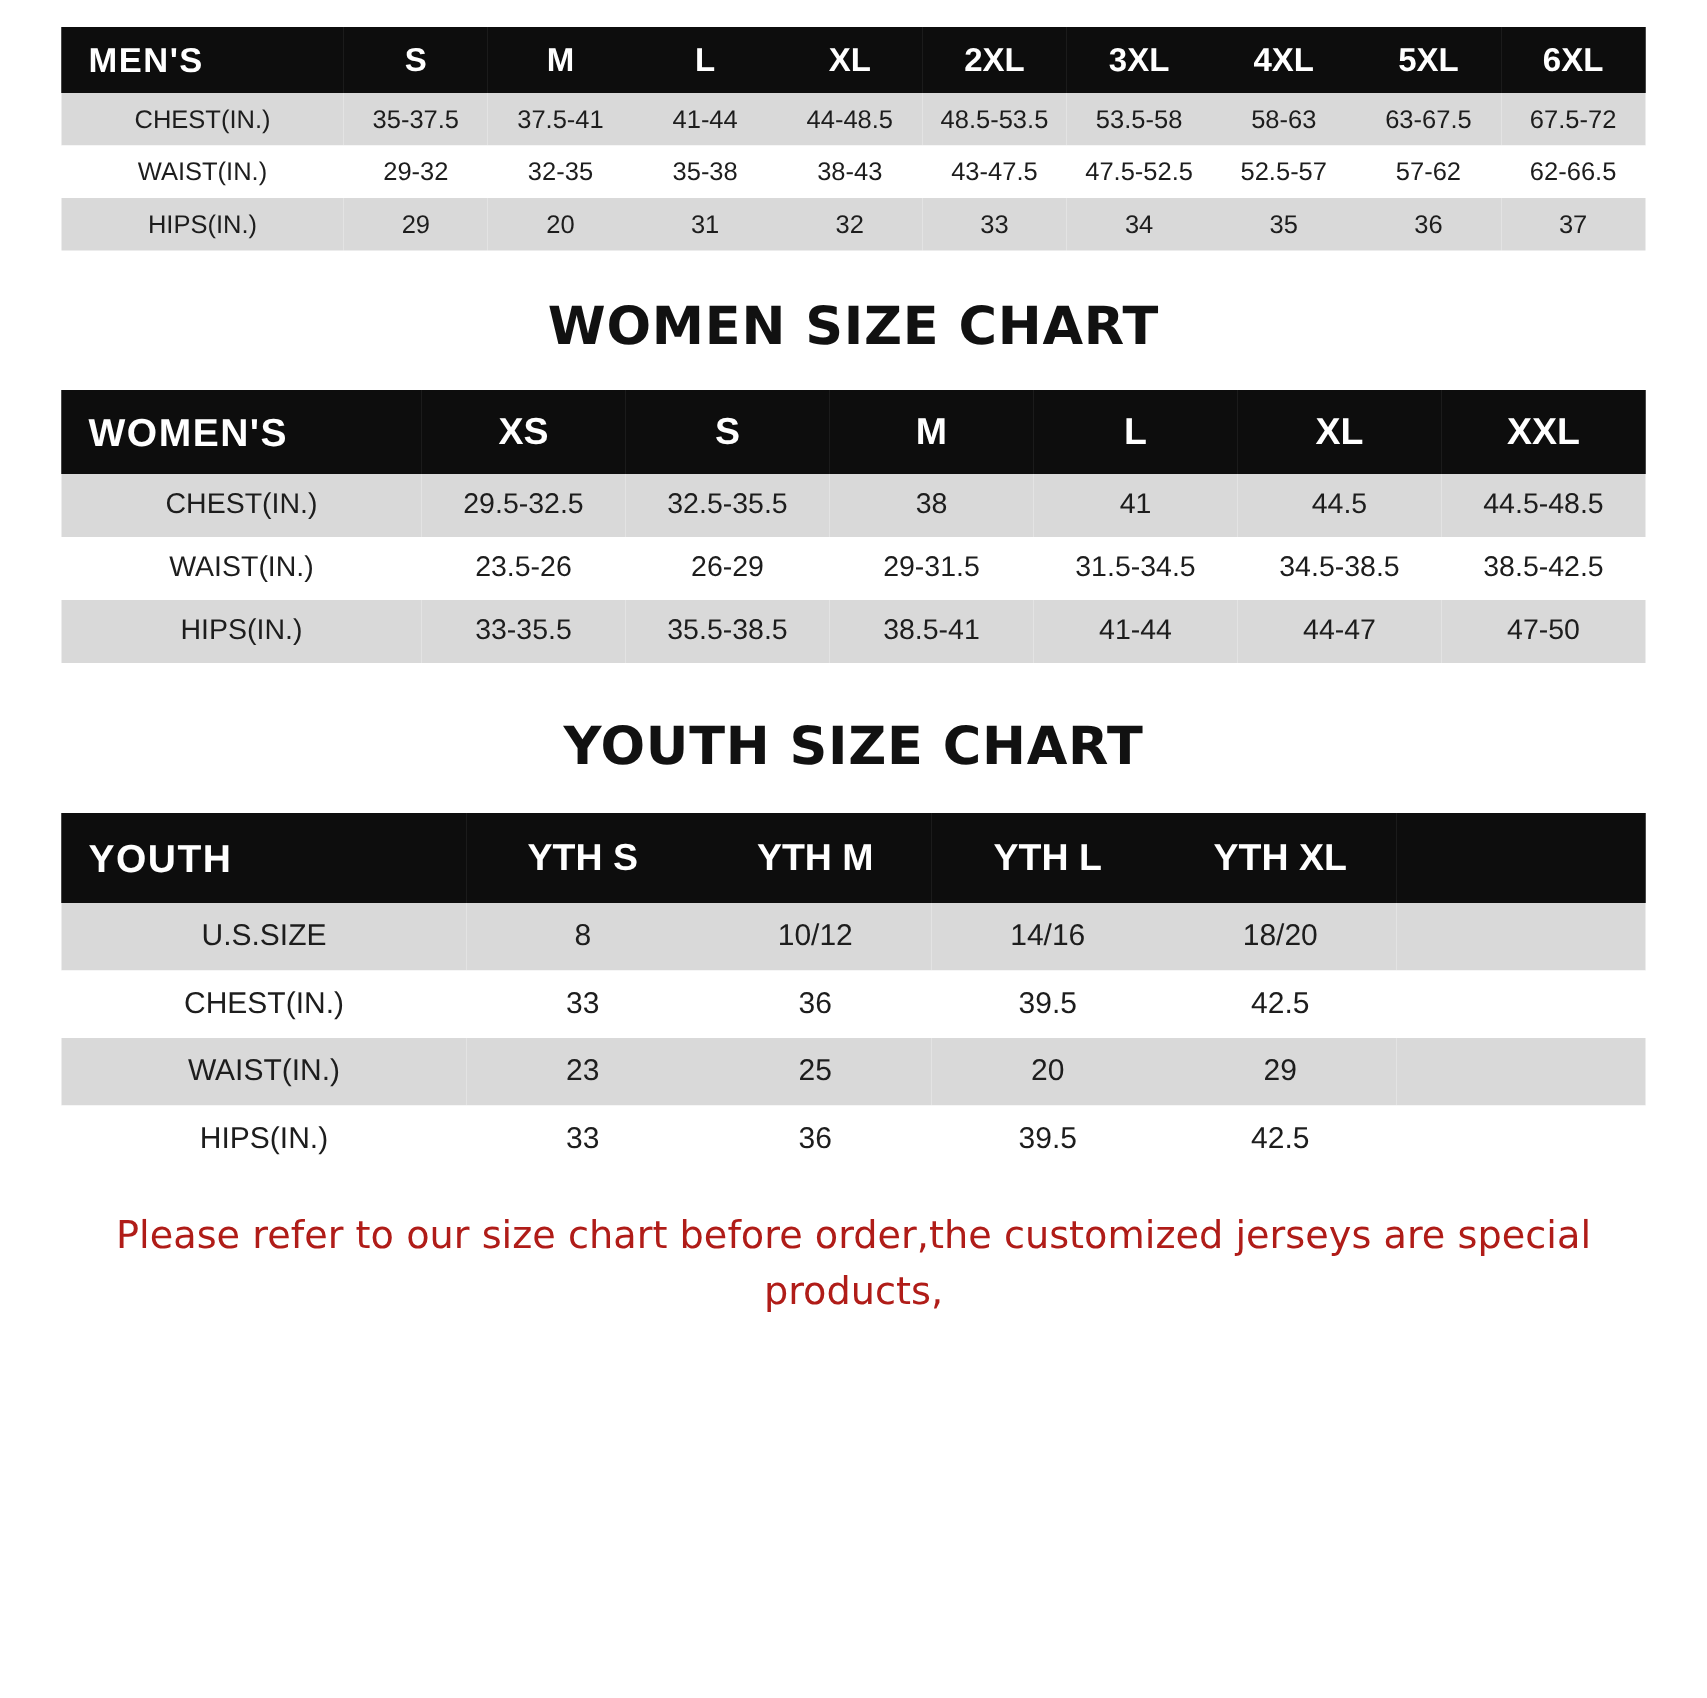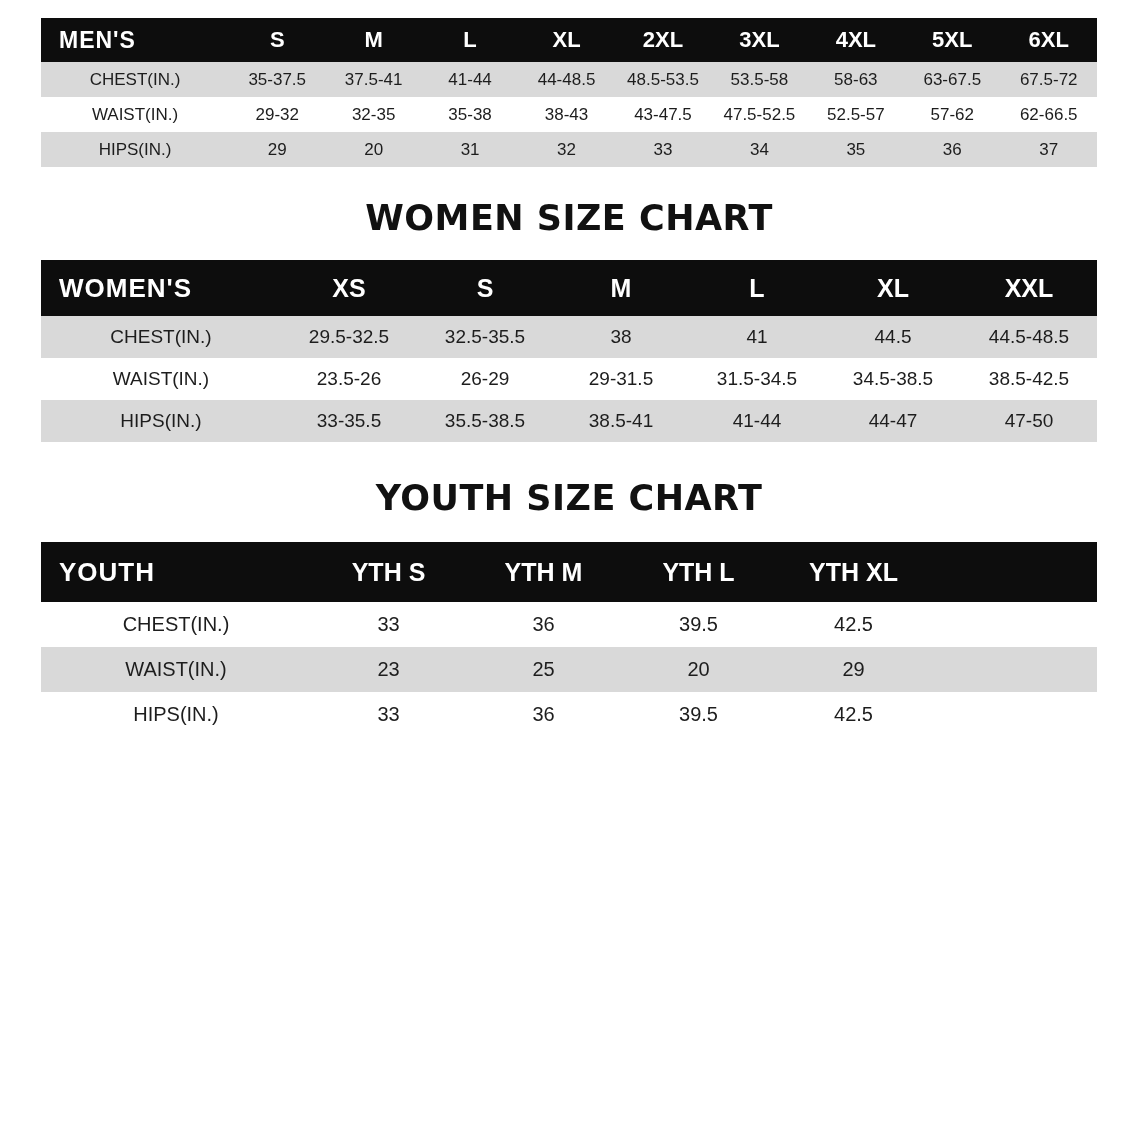--- a/index.html
+++ b/index.html
@@ -244,20 +244,28 @@
         <tr>
           <th class="rowlabel" style="width:252px">YOUTH</th>
           <th>YTH S</th>
           <th>YTH M</th>
           <th>YTH L</th>
           <th>YTH XL</th>
           <th style="width:166px"></th>
         </tr>
       </thead>
       <tbody>
+        <tr class="shade">
+          <td class="rowlabel">U.S.SIZE</td>
+          <td>8</td>
+          <td>10/12</td>
+          <td>14/16</td>
+          <td>18/20</td>
+          <td></td>
+        </tr>
         <tr class="plain">
           <td class="rowlabel">CHEST(IN.)</td>
           <td>33</td>
           <td>36</td>
           <td>39.5</td>
           <td>42.5</td>
           <td></td>
         </tr>
         <tr class="shade">
           <td class="rowlabel">WAIST(IN.)</td>
@@ -273,15 +281,16 @@
           <td>36</td>
           <td>39.5</td>
           <td>42.5</td>
           <td></td>
         </tr>
       </tbody>
     </table>
   </div>
 
   <div class="note">
+    <span>Please refer to our size chart before order,the customized jerseys are special products,</span>
   </div>
 
 </div>
 
 </body></html>

